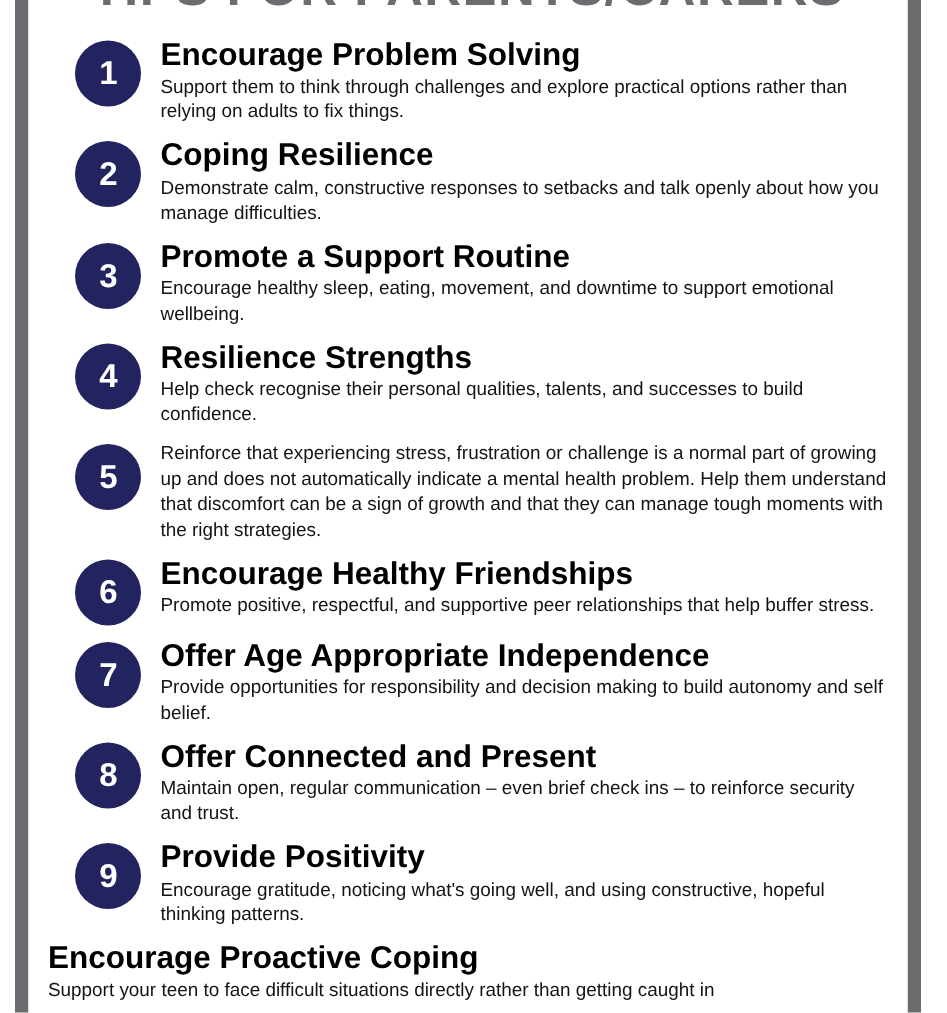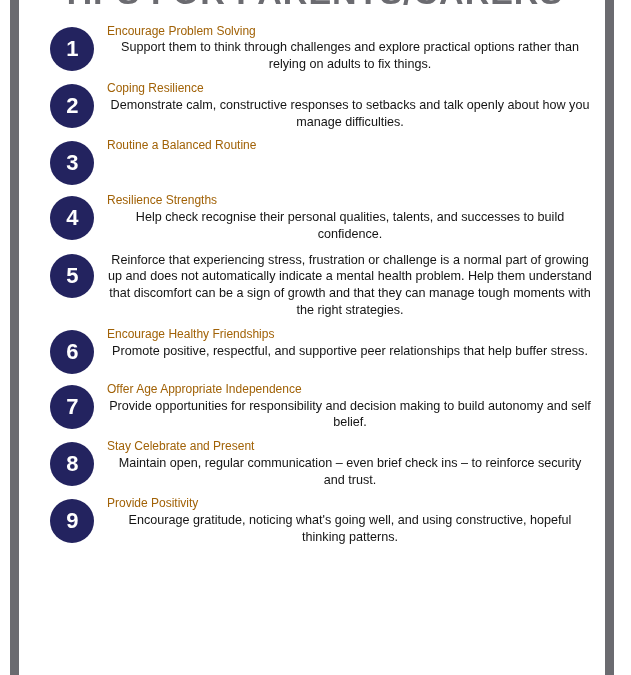--- a/index.html
+++ b/index.html
@@ -91,35 +91,34 @@
     letter-spacing: -0.5px;
   }
 
   .tip-body {
     flex: 1 1 auto;
     margin-left: 13px;
     padding-right: 12px;
   }
 
   .tip-heading {
-    color: #a16207;
-    font-size: 12px;
-    font-weight: normal;
+    color: #000000;
+    font-size: 21px;
+    font-weight: bold;
     line-height: 1.12;
     margin: 0 0 1px 0;
     font-family: "Liberation Sans", sans-serif;
   }
 
   .tip-text {
     color: #141414;
     font-size: 12.6px;
     line-height: 1.34;
     margin: 0;
     font-family: "Liberation Sans", sans-serif;
-    text-align: center;
   }
 </style>
 </head>
 <body>
 
 <div id="poster-frame">
 
   <div class="frame-bar left"></div>
   <div class="frame-bar right"></div>
 
@@ -138,21 +137,22 @@
         <div class="tip-item">
           <div class="tip-badge">2</div>
           <div class="tip-body">
             <div class="tip-heading">Coping Resilience</div>
             <div class="tip-text">Demonstrate calm, constructive responses to setbacks and talk openly about how you manage difficulties.</div>
           </div>
         </div>
         <div class="tip-item">
           <div class="tip-badge">3</div>
           <div class="tip-body">
-            <div class="tip-heading">Routine a Balanced Routine</div>
+            <div class="tip-heading">Promote a Support Routine</div>
+            <div class="tip-text">Encourage healthy sleep, eating, movement, and downtime to support emotional wellbeing.</div>
           </div>
         </div>
         <div class="tip-item">
           <div class="tip-badge">4</div>
           <div class="tip-body">
             <div class="tip-heading">Resilience Strengths</div>
             <div class="tip-text">Help check recognise their personal qualities, talents, and successes to build confidence.</div>
           </div>
         </div>
         <div class="tip-item">
@@ -171,29 +171,33 @@
         <div class="tip-item">
           <div class="tip-badge">7</div>
           <div class="tip-body">
             <div class="tip-heading">Offer Age Appropriate Independence</div>
             <div class="tip-text">Provide opportunities for responsibility and decision making to build autonomy and self belief.</div>
           </div>
         </div>
         <div class="tip-item">
           <div class="tip-badge">8</div>
           <div class="tip-body">
-            <div class="tip-heading">Stay Celebrate and Present</div>
+            <div class="tip-heading">Offer Connected and Present</div>
             <div class="tip-text">Maintain open, regular communication – even brief check ins – to reinforce security and trust.</div>
           </div>
         </div>
         <div class="tip-item">
           <div class="tip-badge">9</div>
           <div class="tip-body">
             <div class="tip-heading">Provide Positivity</div>
             <div class="tip-text">Encourage gratitude, noticing what's going well, and using constructive, hopeful thinking patterns.</div>
           </div>
         </div>
         <div class="tip-item">
+          <div class="tip-body">
+            <div class="tip-heading">Encourage Proactive Coping</div>
+            <div class="tip-text">Support your teen to face difficult situations directly rather than getting caught in</div>
+          </div>
         </div>
       </div>
 
   </div>
 </div>
 
 </body></html>

